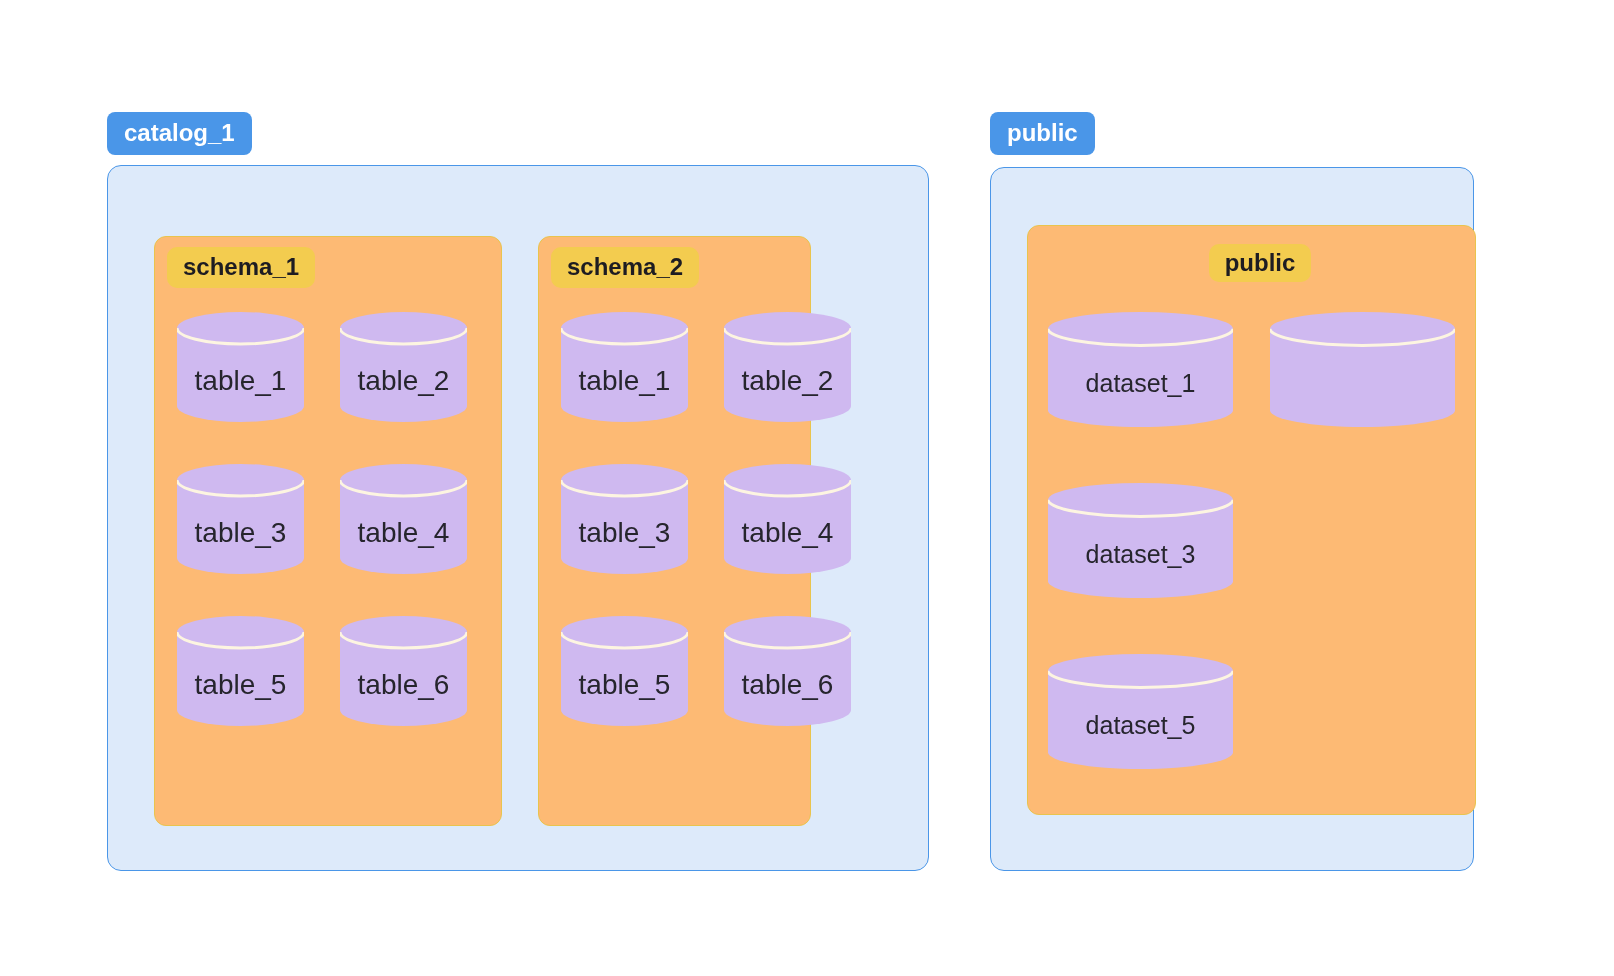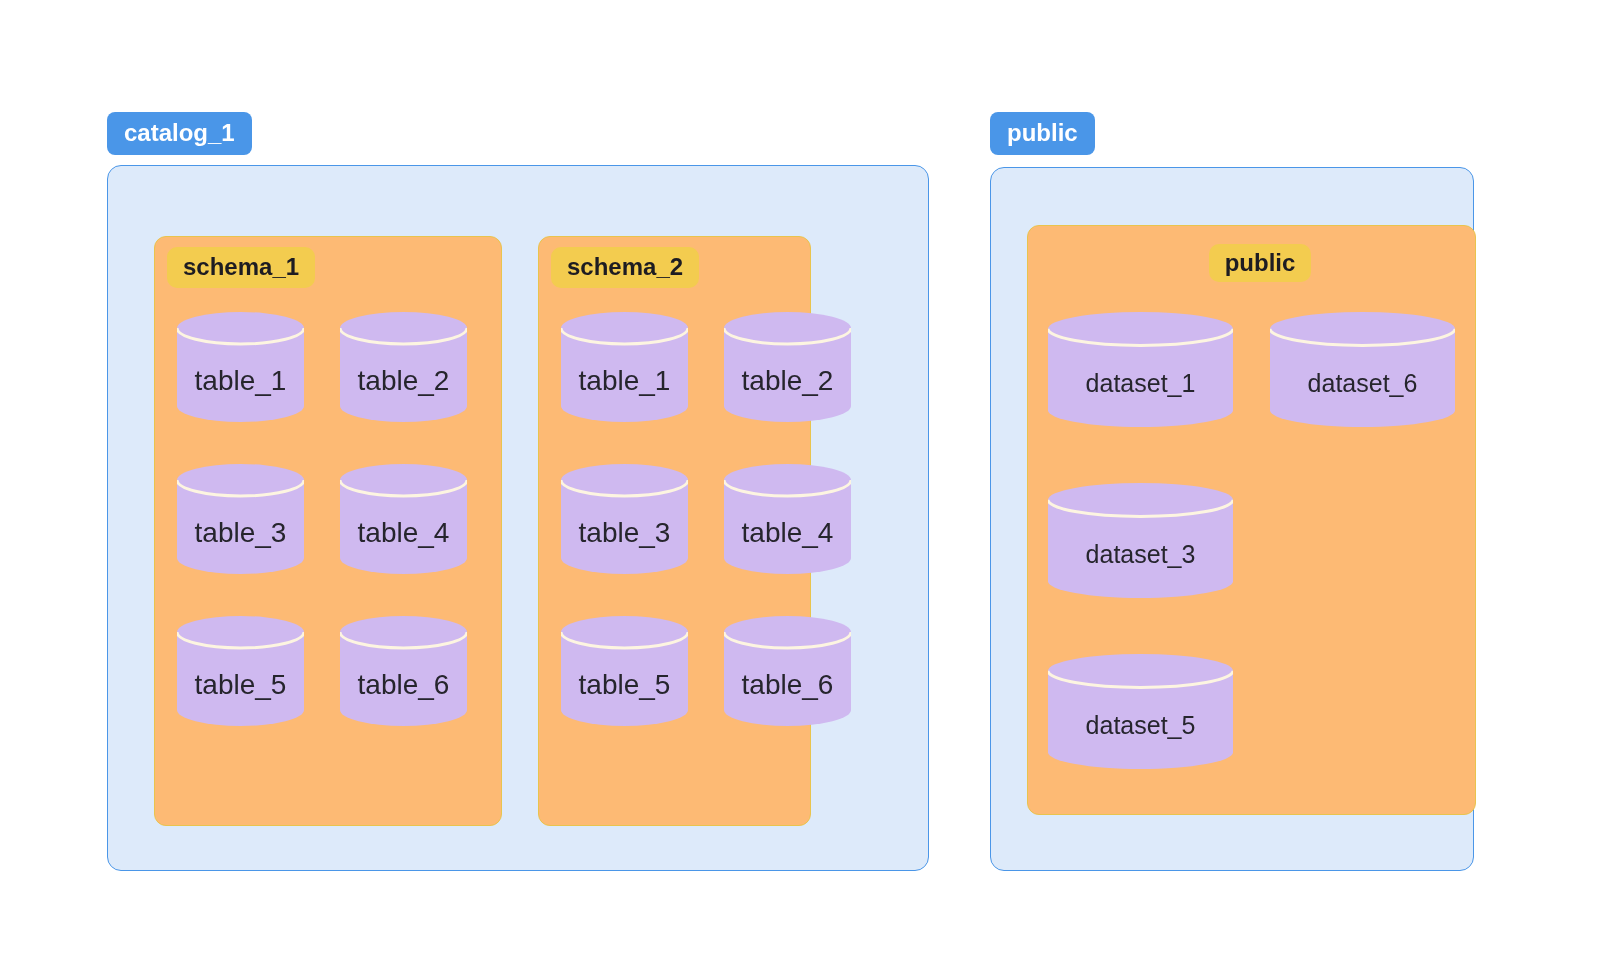--- a/index.html
+++ b/index.html
@@ -229,21 +229,20 @@
                 <path class="cyl-body" d="M0,16 A63.5,16 0 0 1 127,16 L127,94 A63.5,16 0 0 1 0,94 Z"></path>
                 <path class="cyl-arc" vector-effect="non-scaling-stroke" d="M0,16 A63.5,16 0 0 0 127,16"></path>
               </svg>
             <span class="cyl-label">dataset_5</span>
           </div>
           <div class="cylinder">
             <svg viewBox="0 0 127 110" preserveAspectRatio="none">
                 <path class="cyl-body" d="M0,16 A63.5,16 0 0 1 127,16 L127,94 A63.5,16 0 0 1 0,94 Z"></path>
                 <path class="cyl-arc" vector-effect="non-scaling-stroke" d="M0,16 A63.5,16 0 0 0 127,16"></path>
               </svg>
-            <span class="cyl-label">dataset_6</span>
           </div>
         </div>
       </div>
 
     </div>
   </section>
 
 </div>
 
 </body></html>

